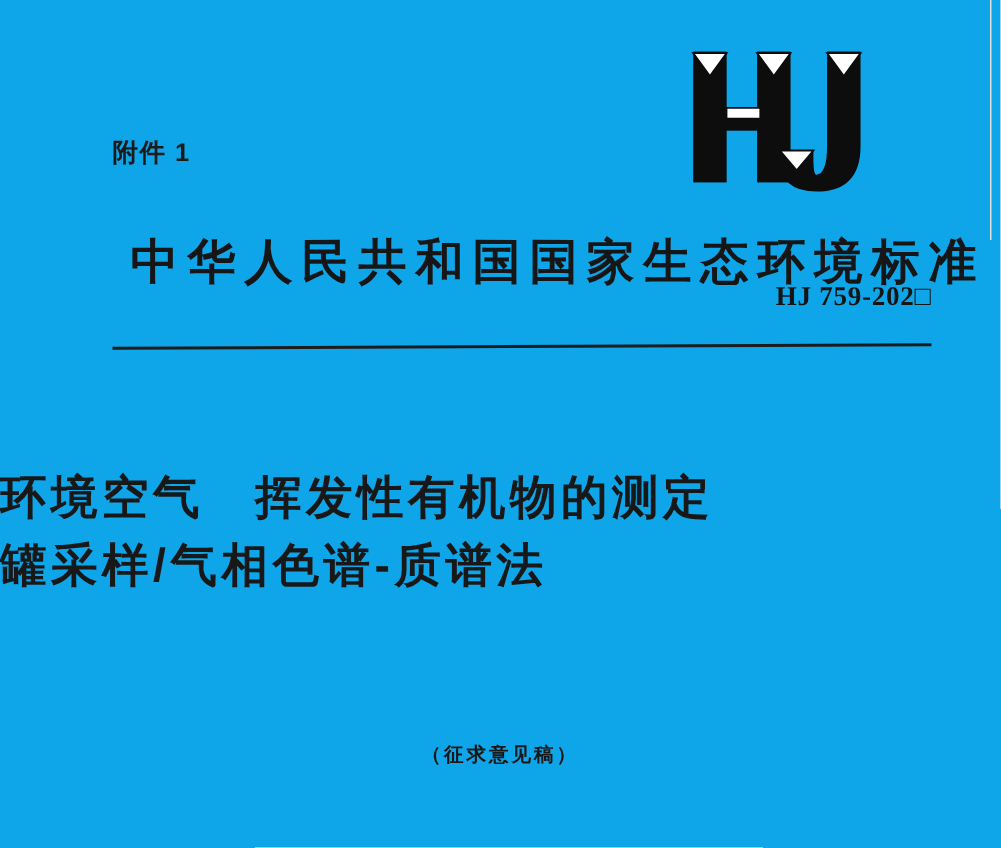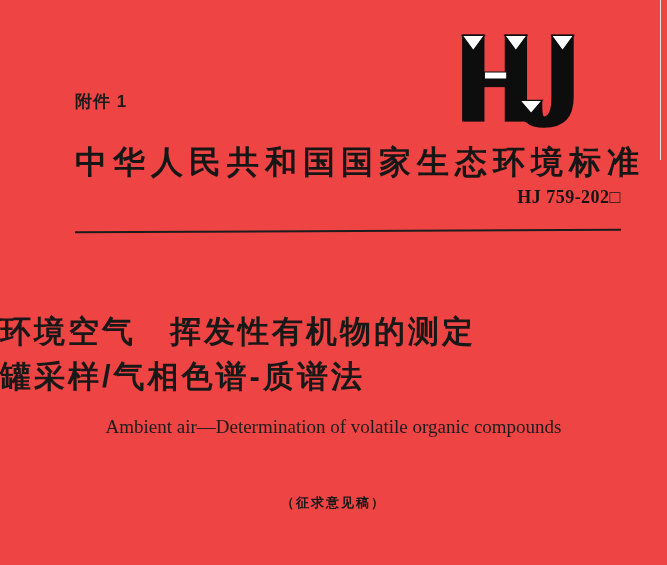--- a/index.html
+++ b/index.html
@@ -4,21 +4,21 @@
 <style>
   html, body {
     margin: 0;
     padding: 0;
     background: #ffffff;
   }
   .page {
     position: relative;
     width: 667px;
     height: 565px;
-    background: #ef4444;
+    background: #0ea5e9;
     overflow: hidden;
     color: #1b1b1b;
   }
   
   .scan-edge {
     position: absolute;
     right: 6px;
     top: 0;
     width: 1px;
     height: 160px;
@@ -45,21 +45,21 @@
     width: 1px;
     height: 1px;
     overflow: hidden;
     clip: rect(0 0 0 0);
     white-space: nowrap;
   }
   .org-title {
     position: absolute;
     left: 75px;
     top: 141px;
-    margin: 0;
+    margin: 12px;
     font-family: "Liberation Serif", "DejaVu Serif", serif;
     font-size: 32px;
     font-weight: 600;
     letter-spacing: 6px;
     white-space: nowrap;
     color: #161616;
   }
   .std-block {
     position: absolute;
     right: 46px;
@@ -163,18 +163,17 @@
   <div class="std-block">
     <div class="std-code">HJ 759-202□</div>
   </div>
 
   <div class="rule"></div>
 
   <div class="cn-title-line1">环境空气　挥发性有机物的测定</div>
 
   <div class="cn-title-line2">罐采样/气相色谱-质谱法</div>
 
-  <div class="en-title-line1">Ambient air—Determination of volatile organic compounds</div>
 
 
   <div class="draft">（征求意见稿）</div>
 
 </div>
 
 </body></html>

